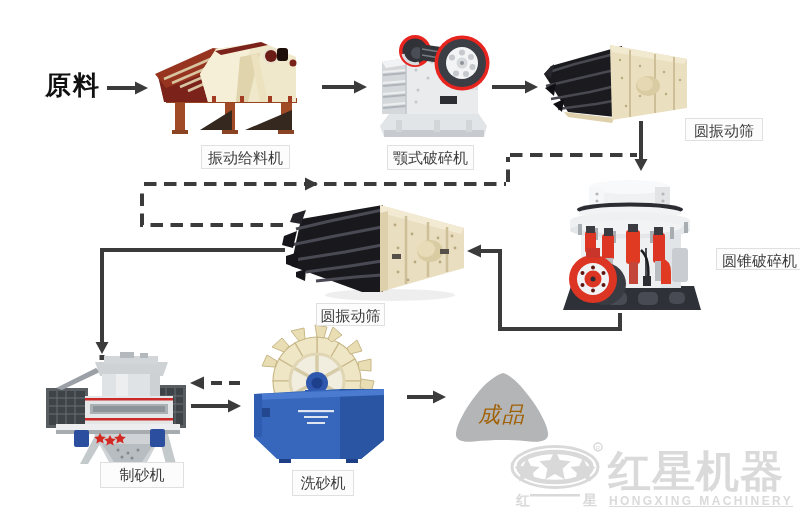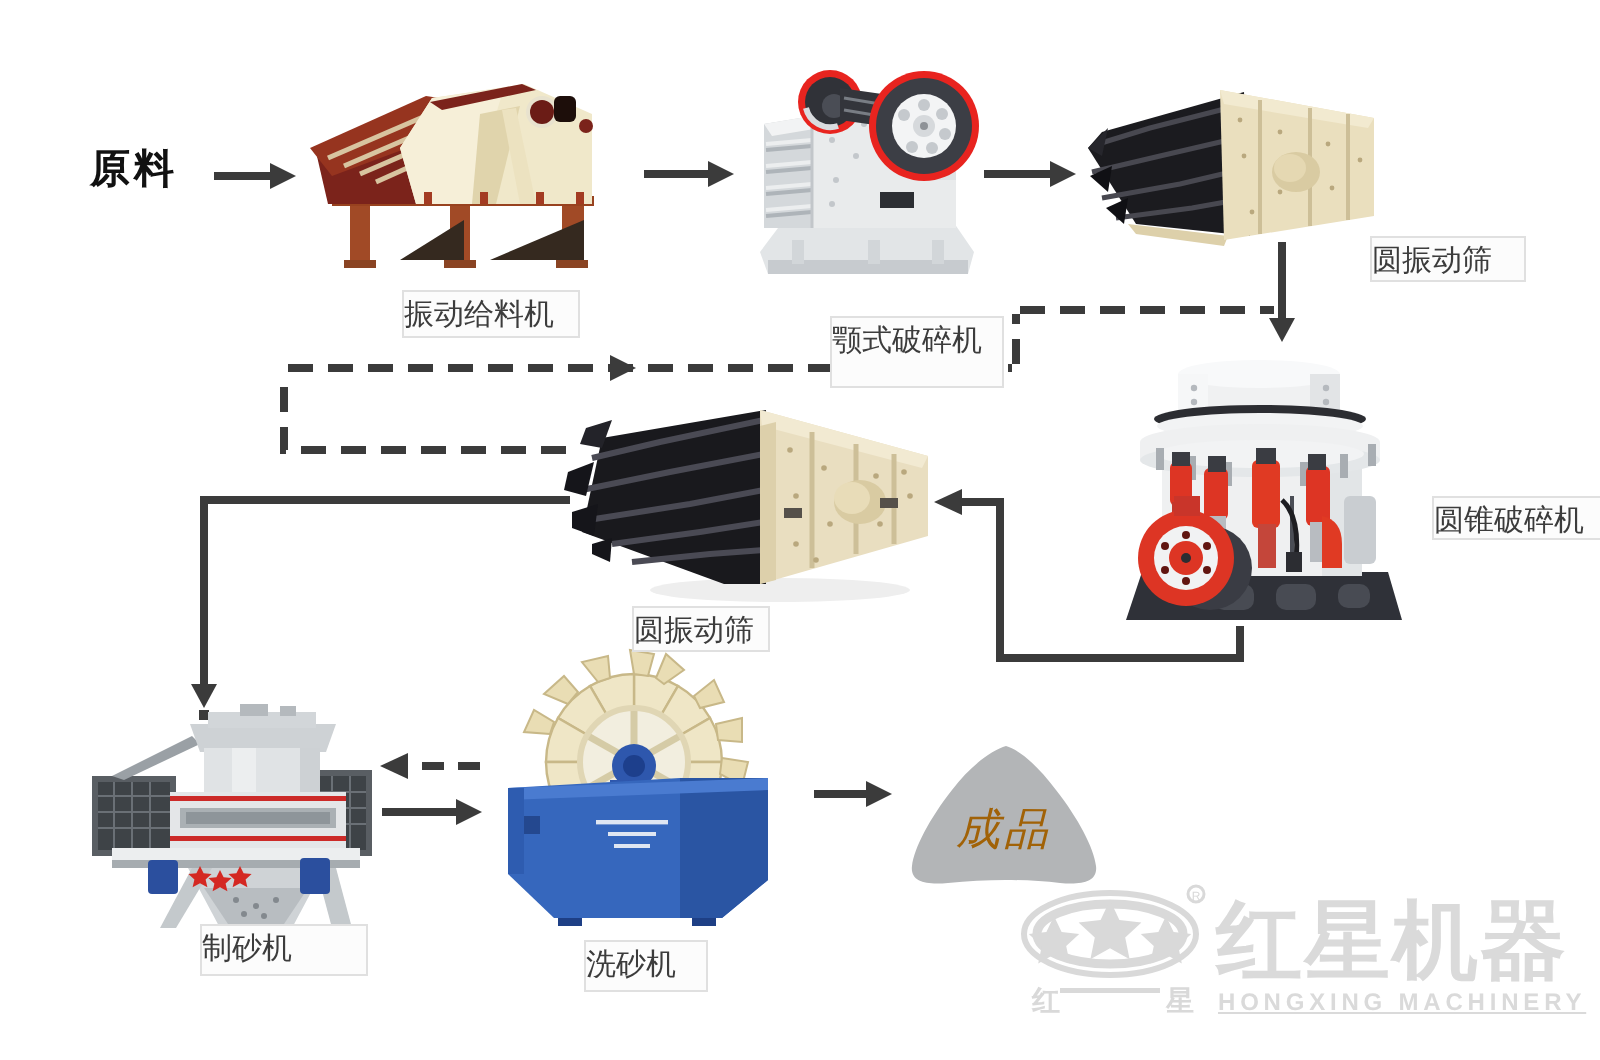--- a/index.html
+++ b/index.html
@@ -1,20 +1,20 @@
 <!DOCTYPE html>
 <html><head>
 <meta charset="utf-8">
 <style>
 html,body{margin:0;padding:0;}
 body{width:800px;height:530px;background:#fff;position:relative;overflow:hidden;
   font-family:"Liberation Sans", sans-serif;}
 .lbl{position:absolute;box-sizing:border-box;background:#fcfcfc;border:1px solid #e0e0e0;
-  color:#3c3c3c;font-size:15px;text-align:left;line-height:23px;white-space:nowrap;}
-#yl{position:absolute;left:45px;top:72px;font-size:20px;line-height:26px;font-weight:bold;color:#111;
+  color:#3c3c3c;font-size:15px;text-align:center;line-height:23px;white-space:nowrap;}
+#yl{position:absolute;left:45px;top:72px;font-size:26px;line-height:26px;font-weight:bold;color:#111;
   letter-spacing:2px;}
 #cp{position:absolute;left:478px;top:402px;font-size:22px;line-height:26px;color:#a16207;letter-spacing:2px;font-style:italic;}
 #hx{position:absolute;left:608px;top:450px;font-size:43px;line-height:43px;font-weight:bold;color:#dadada;
   letter-spacing:1px;}
 #hxen{position:absolute;left:609px;top:494px;font-size:12px;font-weight:bold;color:#dadada;
   letter-spacing:2.4px;text-decoration:underline;}
 </style>
 </head>
 <body>
 <svg id="art" width="800" height="530" viewBox="0 0 800 530" style="position:absolute;left:0;top:0">
@@ -464,21 +464,21 @@
   <path d="M527,458 l3.8,8 8.8,1 -6.5,6 1.8,8.7 -7.9,-4.4 -7.9,4.4 1.8,-8.7 -6.5,-6 8.8,-1 z"></path>
   <path d="M583,458 l3.8,8 8.8,1 -6.5,6 1.8,8.7 -7.9,-4.4 -7.9,4.4 1.8,-8.7 -6.5,-6 8.8,-1 z"></path>
   <rect x="530" y="494" width="50" height="2.5"></rect>
   <text x="516" y="505" font-size="14" font-weight="bold">红</text>
   <text x="583" y="505" font-size="14" font-weight="bold">星</text>
 </g>
 </svg>
 
 <div id="yl">原料</div>
 <div class="lbl" style="left:201px;top:145px;width:89px;height:24px;">振动给料机</div>
-<div class="lbl" style="left:387px;top:158px;width:87px;height:36px;margin-left:28px;">颚式破碎机</div>
+<div class="lbl" style="left:387px;top:145px;width:87px;height:25px;">颚式破碎机</div>
 <div class="lbl" style="left:685px;top:118px;width:78px;height:23px;">圆振动筛</div>
 <div class="lbl" style="left:684px;top:248px;width:87px;height:22px;margin-left:32px;">圆锥破碎机</div>
 <div class="lbl" style="left:316px;top:303px;width:69px;height:23px;">圆振动筛</div>
 <div class="lbl" style="left:100px;top:462px;width:84px;height:26px;line-height:24px;">制砂机</div>
 <div class="lbl" style="left:292px;top:470px;width:62px;height:26px;line-height:24px;">洗砂机</div>
 <div id="cp">成品</div>
 <div id="hx">红星机器</div>
 <div id="hxen">HONGXING&nbsp;MACHINERY</div>
 
 </body></html>

